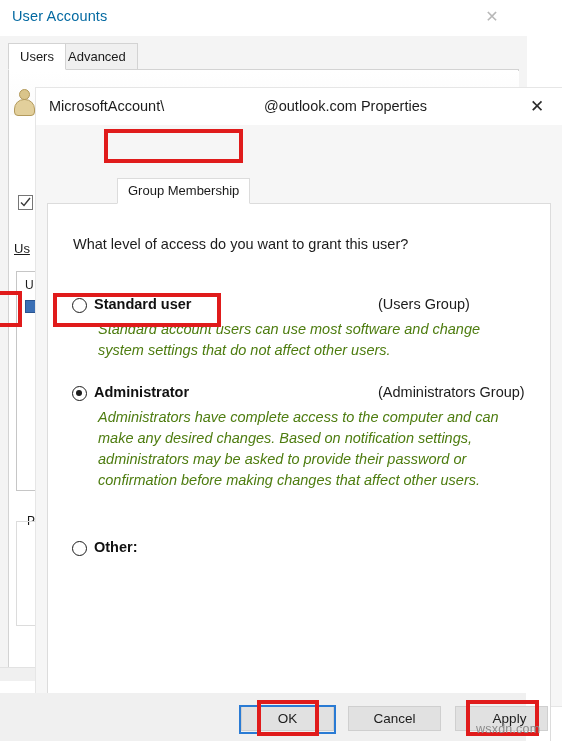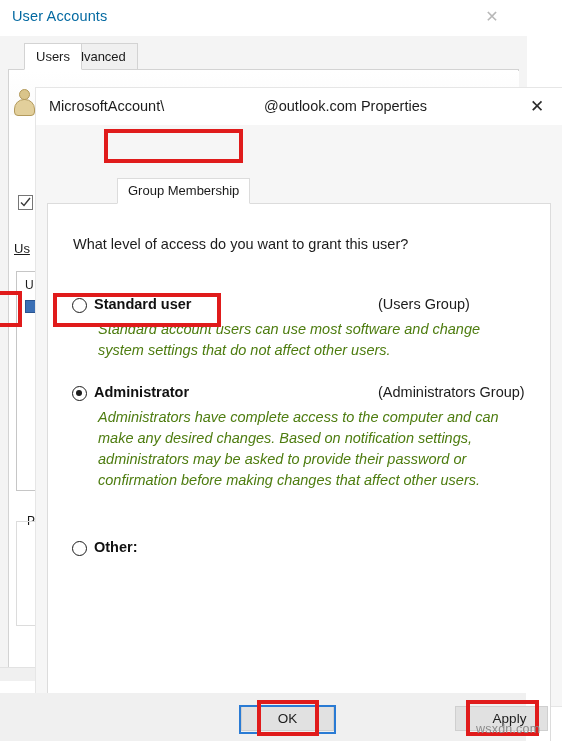--- a/index.html
+++ b/index.html
@@ -74,21 +74,21 @@
     line-height: 25px;
     padding: 0 11px;
     border: 1px solid #d3d3d3;
     background: #f0f0f0;
   }
   .bg-tab.active {
     background: #ffffff;
     border-bottom-color: #ffffff;
     z-index: 3;
   }
-  #bg-tab-users { left: 16px; }
+  #bg-tab-users { left: 0; }
   #bg-tab-advanced { left: 48px; }
 
   #bg-panel {
     position: absolute;
     left: 8px; top: 33px;
     width: 511px;
     height: 600px;
     background: #ffffff;
     border: 1px solid #d3d3d3;
     box-sizing: border-box;
@@ -494,20 +494,21 @@
     <div class="radio-row" id="oth-row">
       <span class="radio-mark"></span>
       <span class="radio-label">Other:</span>
     </div>
 
   </div>
 </div>
 
 <div id="button-row">
   <div class="dlg-btn" id="btn-ok">OK</div>
+  <div class="dlg-btn" id="btn-cancel">Cancel</div>
   <div class="dlg-btn" id="btn-apply">Apply</div>
 </div>
 
 <div id="ok-focus-ring"></div>
 
 <div class="redbox" id="redbox-tab"></div>
 <div class="redbox" id="redbox-admin"></div>
 <div class="redbox" id="redbox-ok"></div>
 <div class="redbox" id="redbox-apply"></div>
 <div class="redbox" id="redbox-left"></div>

